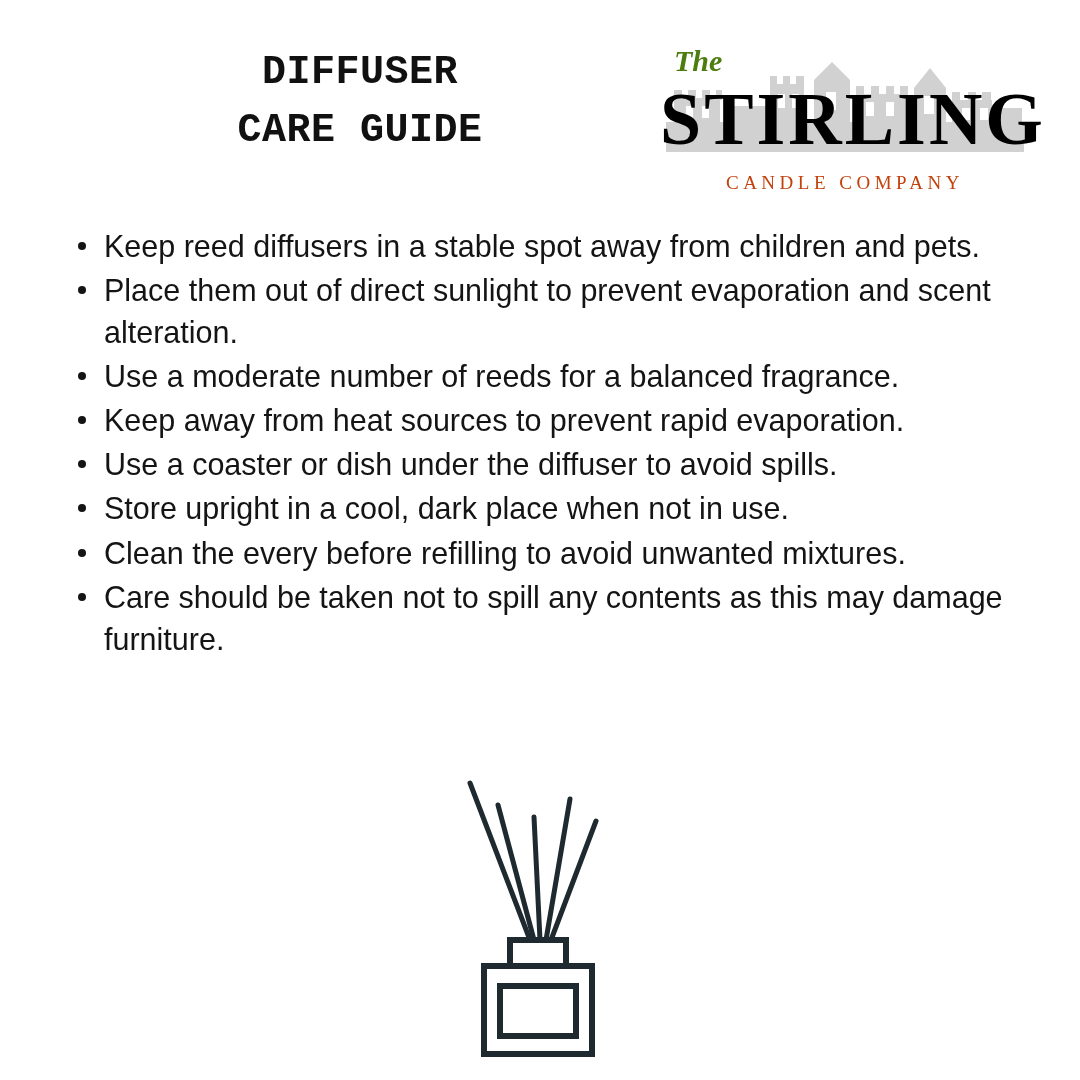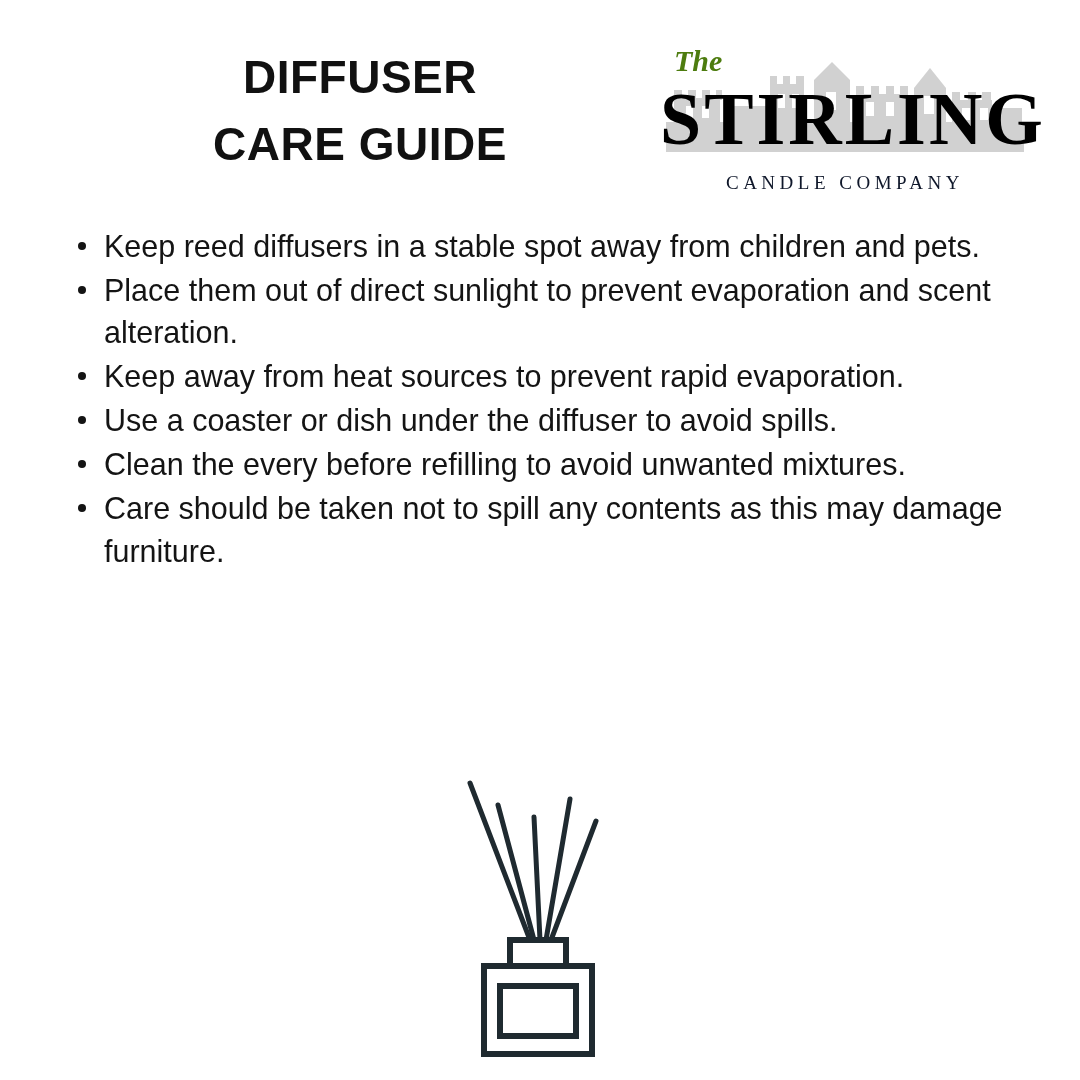--- a/index.html
+++ b/index.html
@@ -29,26 +29,27 @@
     padding: 30px 66px 0 60px;
     box-sizing: border-box;
   }
   .title-block {
     padding-top: 14px;
     flex: 0 0 auto;
     text-align: center;
     width: 600px;
   }
   .title-line {
-    font-size: 46px;
+    font-size: 40px;
     font-weight: bold;
     letter-spacing: 0.5px;
     line-height: 1.45;
     color: #111111;
     white-space: nowrap;
+    font-family: Liberation Mono, monospace;
   }
 
   
   .logo {
     position: relative;
     width: 370px;
     height: 175px;
     flex: 0 0 auto;
   }
   .logo svg {
@@ -79,21 +80,21 @@
   }
   .logo-sub {
     position: absolute;
     left: 0;
     top: 142px;
     width: 370px;
     text-align: center;
     font-family: "Liberation Serif", serif;
     font-size: 19px;
     letter-spacing: 4.5px;
-    color: #0f172a;
+    color: #c2410c;
   }
   .logo-skyline {
     position: absolute;
     left: 6px;
     top: 6px;
     opacity: 0.45;
   }
 
   
   .list {
@@ -188,22 +189,24 @@
       <div class="logo-the">The</div>
       <div class="logo-word">STIRLING</div>
       <div class="logo-sub">CANDLE COMPANY</div>
     </div>
 
   </div>
 
   <ul class="list">
     <li>Keep reed diffusers in a stable spot away from children and pets.</li>
     <li>Place them out of direct sunlight to prevent evaporation and scent alteration.</li>
+    <li>Use a moderate number of reeds for a balanced fragrance.</li>
     <li>Keep away from heat sources to prevent rapid evaporation.</li>
     <li>Use a coaster or dish under the diffuser to avoid spills.</li>
+    <li>Store upright in a cool, dark place when not in use.</li>
     <li>Clean the every before refilling to avoid unwanted mixtures.</li>
     <li>Care should be taken not to spill any contents as this may damage furniture.</li>
   </ul>
 
   <div class="illustration">
     <svg width="180" height="285" viewBox="0 0 180 285" xmlns="http://www.w3.org/2000/svg">
       <g stroke="#1f2a30" stroke-width="5" fill="none" stroke-linecap="round">
         <line x1="20" y1="6" x2="80" y2="163"></line>
         <line x1="48" y1="28" x2="84" y2="163"></line>
         <line x1="84" y1="40" x2="90" y2="163"></line>

